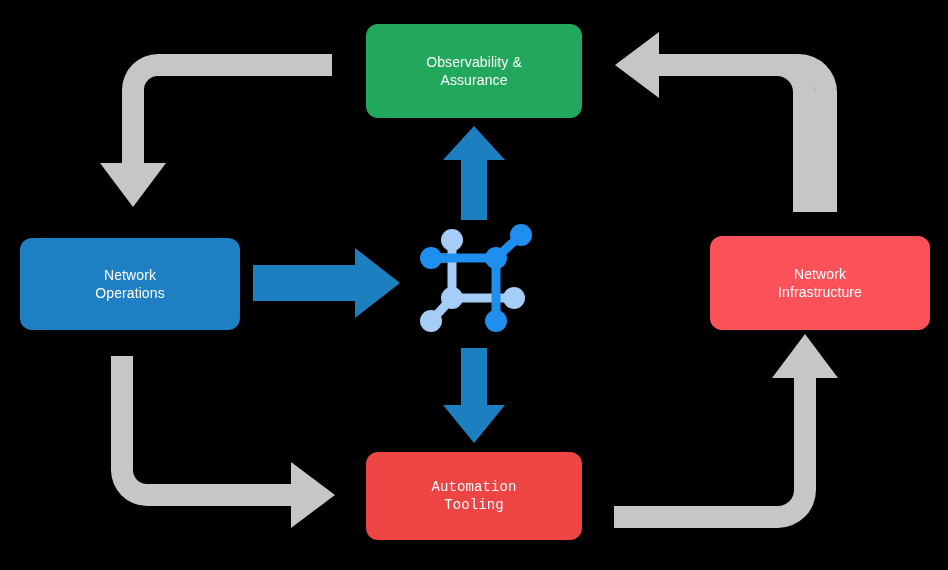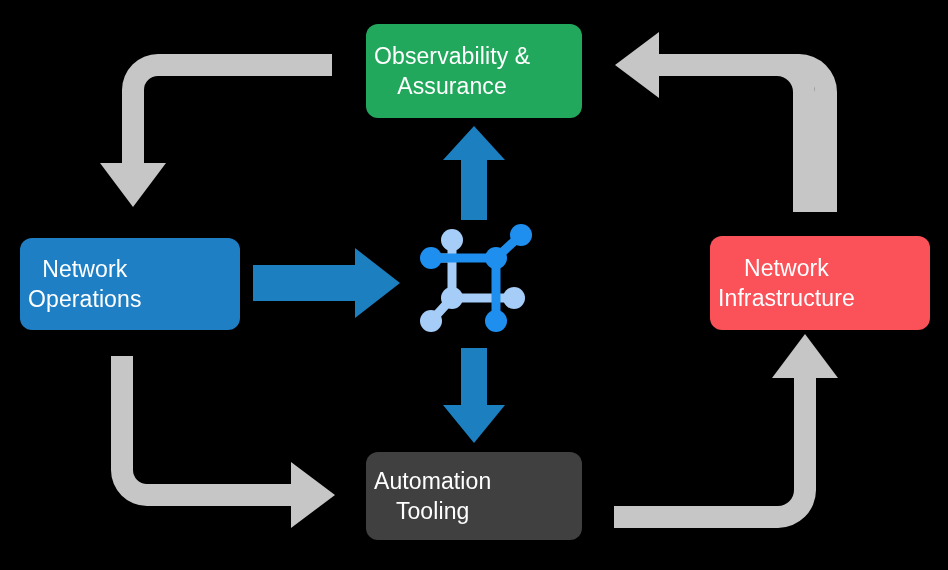--- a/index.html
+++ b/index.html
@@ -23,24 +23,24 @@
     left: 0;
     top: 0;
     width: 948px;
     height: 570px;
   }
   .node-box {
     position: absolute;
     border-radius: 12px;
     display: flex;
     align-items: center;
-    justify-content: flex-start;
+    justify-content: center;
     text-align: center;
     color: #ffffff;
-    font-size: 23px;
+    font-size: 14px;
     line-height: 1.32;
     font-weight: 400;
     letter-spacing: 0.1px;
     box-sizing: border-box;
     padding: 6px 8px;
     z-index: 5;
   }
   .node-label {
     white-space: pre-line;
     display: block;
@@ -161,18 +161,18 @@
   <div class="node-box" id="box-network-operations" style="background:#1f7fc4;">
     <span class="node-label">Network
 Operations</span>
   </div>
 
   <div class="node-box" id="box-network-infrastructure" style="background:#fb5159;">
     <span class="node-label">Network
 Infrastructure</span>
   </div>
 
-  <div class="node-box" id="box-automation-tooling" style="background:#404040;">
+  <div class="node-box" id="box-automation-tooling" style="background:#ef4444;font-family:Liberation Mono, monospace;">
     <span class="node-label">Automation
 Tooling</span>
   </div>
 
 </div>
 
 </body></html>

